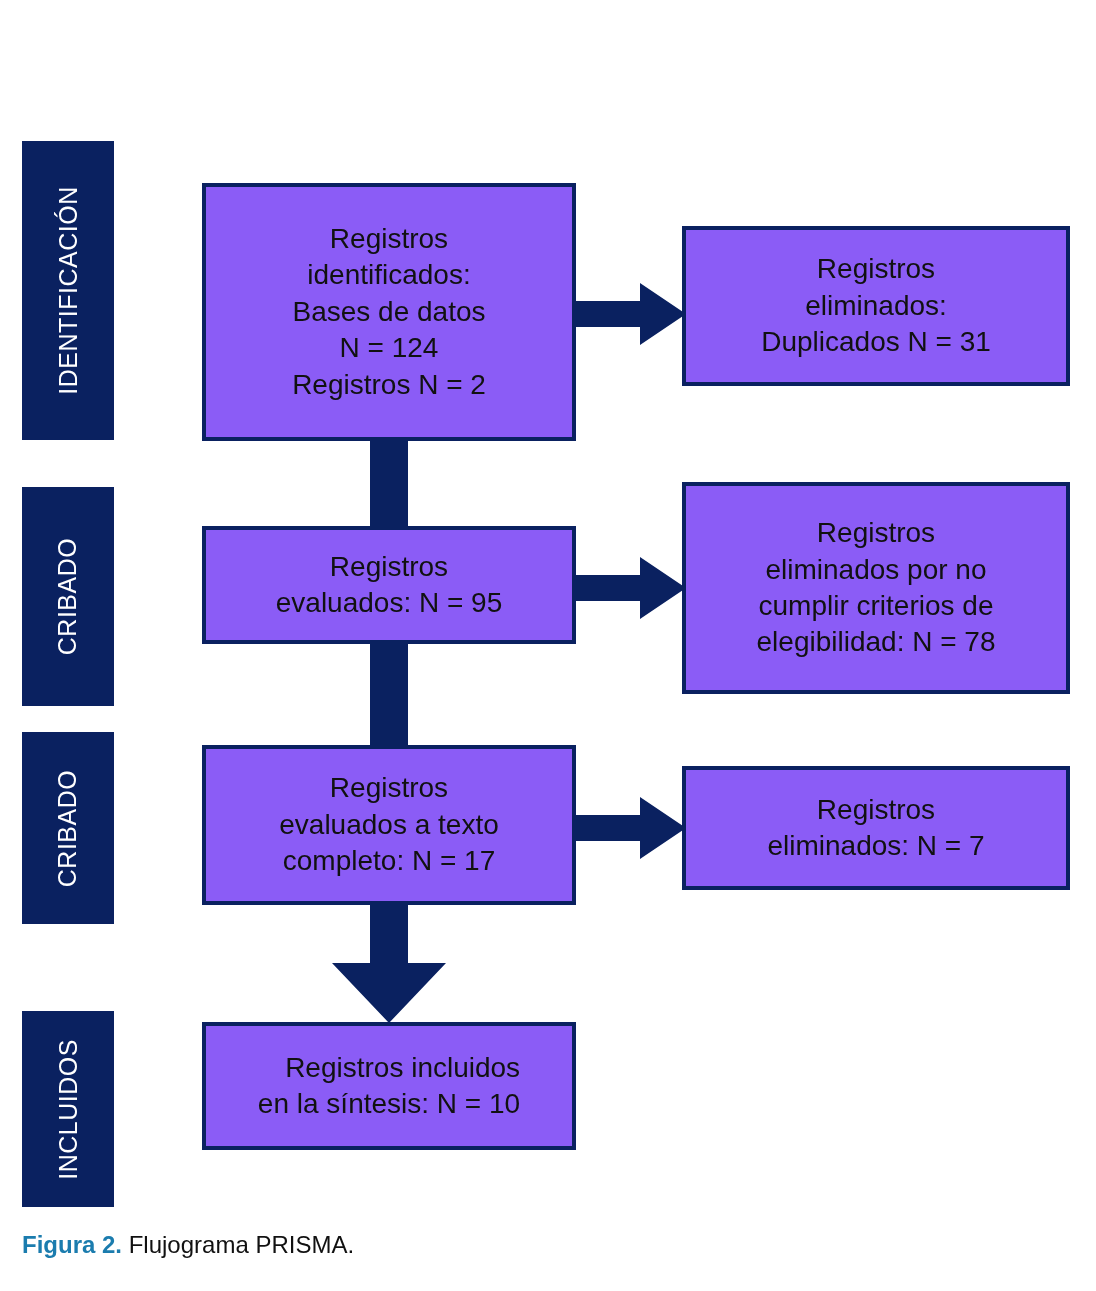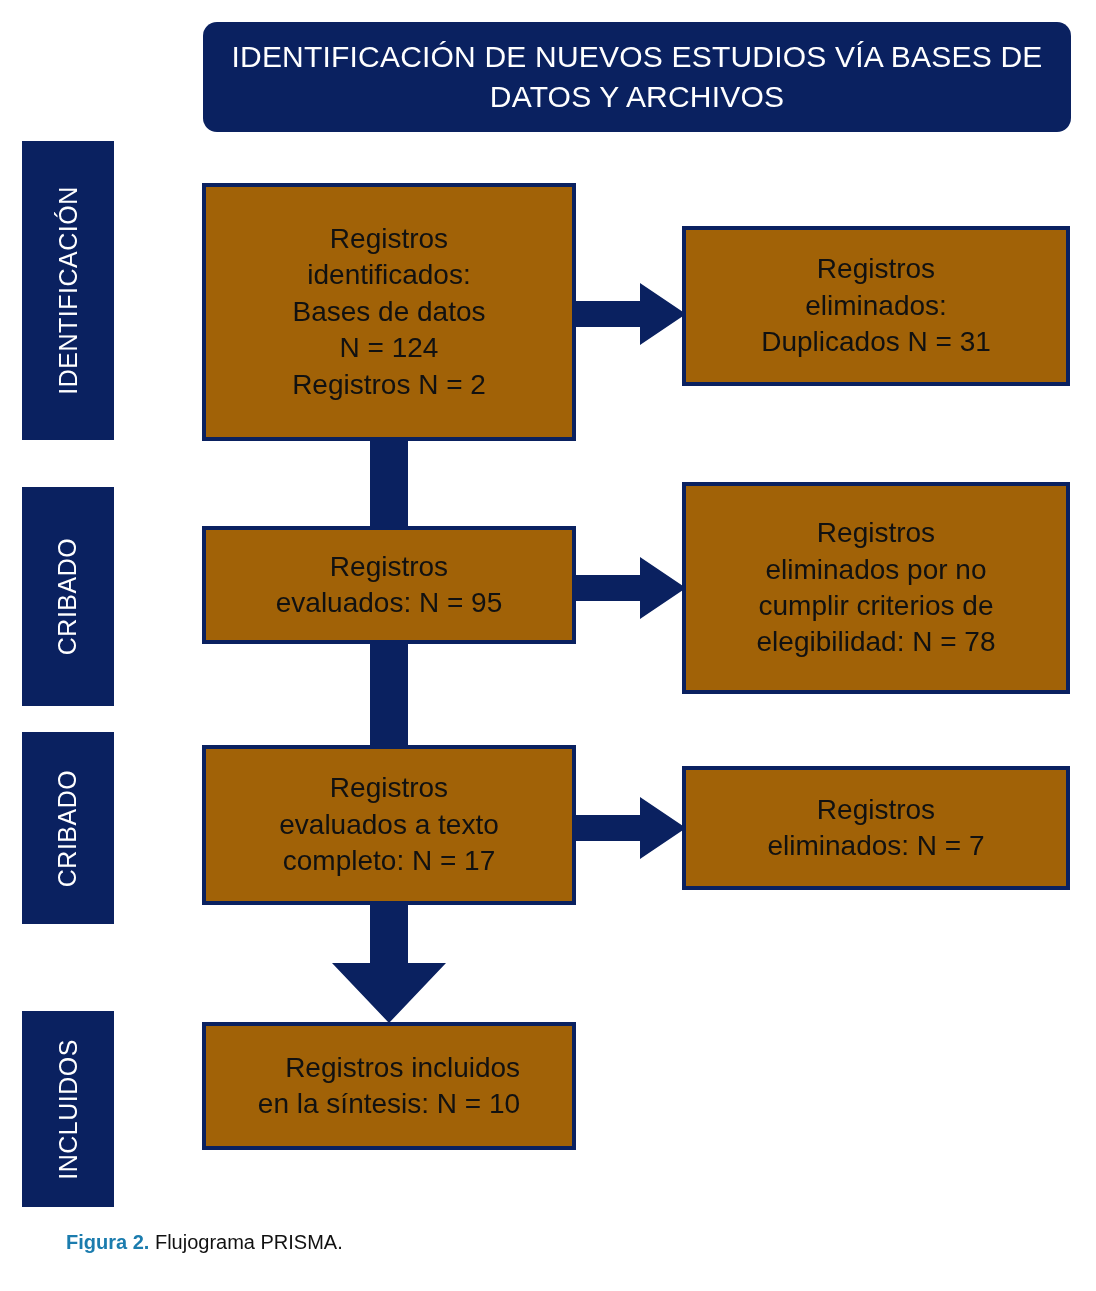--- a/index.html
+++ b/index.html
@@ -63,21 +63,21 @@
   }
   #stage-identificacion { top: 141px;  height: 299px; }
   #stage-cribado-1      { top: 487px;  height: 219px; }
   #stage-cribado-2      { top: 732px;  height: 192px; }
   #stage-incluidos      { top: 1011px; height: 196px; }
 
   
   .flow-box {
     position: absolute;
     border: 4px solid #0a2160;
-    background: #a16207;
+    background: #8b5cf6;
     box-sizing: border-box;
     display: flex;
     align-items: center;
     justify-content: center;
     text-align: center;
     color: #111111;
     padding: 6px 20px;
   }
   .flow-box .box-text {
     font-size: 28px;
@@ -124,42 +124,38 @@
   .right-arrow svg { display: block; }
   #arrow-dup   { left: 574px; top: 283px;  width: 112px; }
   #arrow-crit  { left: 574px; top: 557px;  width: 112px; }
   #arrow-elim7 { left: 574px; top: 797px;  width: 112px; }
 
   
   #caption {
     position: absolute;
     left: 22px;
     top: 1231px;
-    font-size: 20px;
+    font-size: 24px;
     color: #111111;
     white-space: nowrap;
-    margin-left: 44px;
   }
   #caption .caption-bold {
     font-weight: bold;
     color: #1b7cae;
   }
   #caption .caption-rest {
     font-weight: 400;
     color: #111111;
   }
 </style>
 </head>
 <body>
 
 <div id="page">
 
-  <div class="header-banner">
-    <span class="banner-text">IDENTIFICACIÓN DE NUEVOS ESTUDIOS VÍA BASES DE DATOS Y ARCHIVOS</span>
-  </div>
 
   <div class="stage-bar" id="stage-identificacion">
     <span class="stage-label">IDENTIFICACIÓN</span>
   </div>
   <div class="stage-bar" id="stage-cribado-1">
     <span class="stage-label">CRIBADO</span>
   </div>
   <div class="stage-bar" id="stage-cribado-2">
     <span class="stage-label">CRIBADO</span>
   </div>

